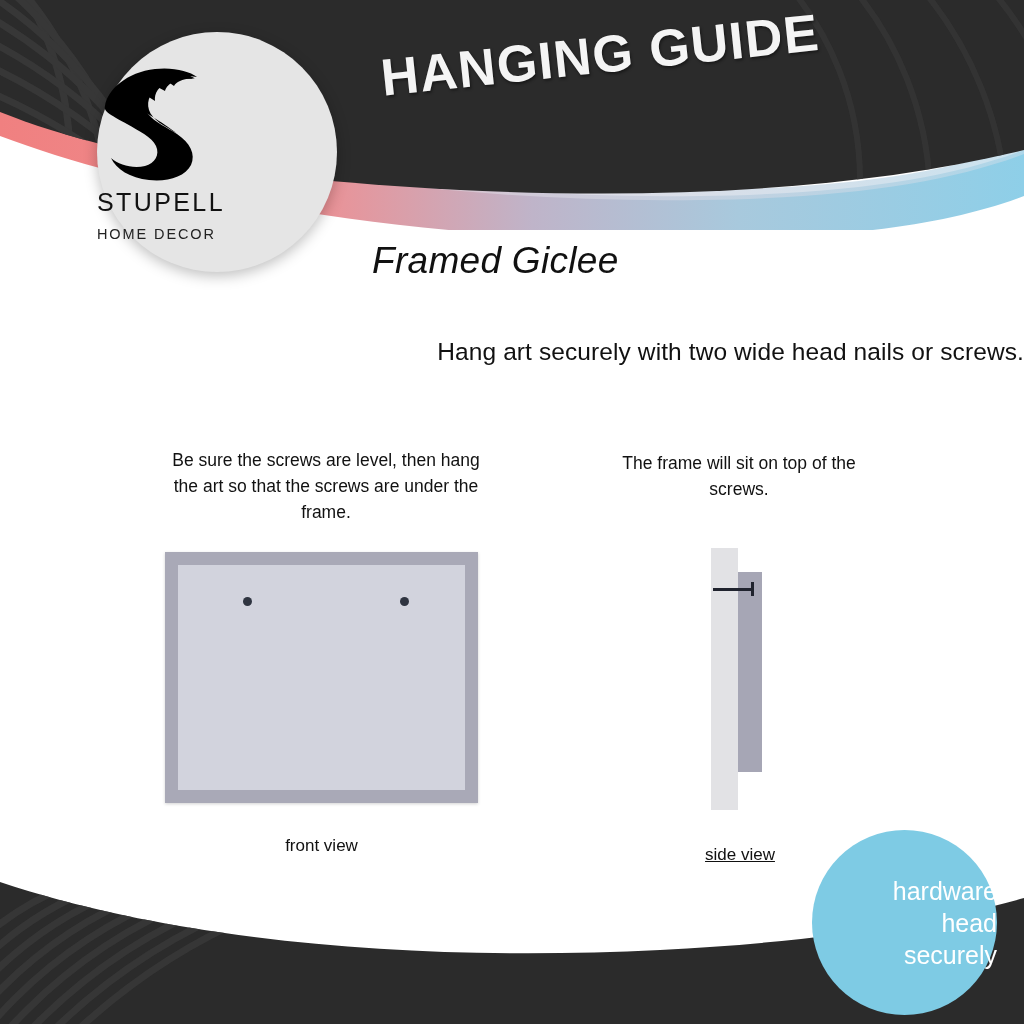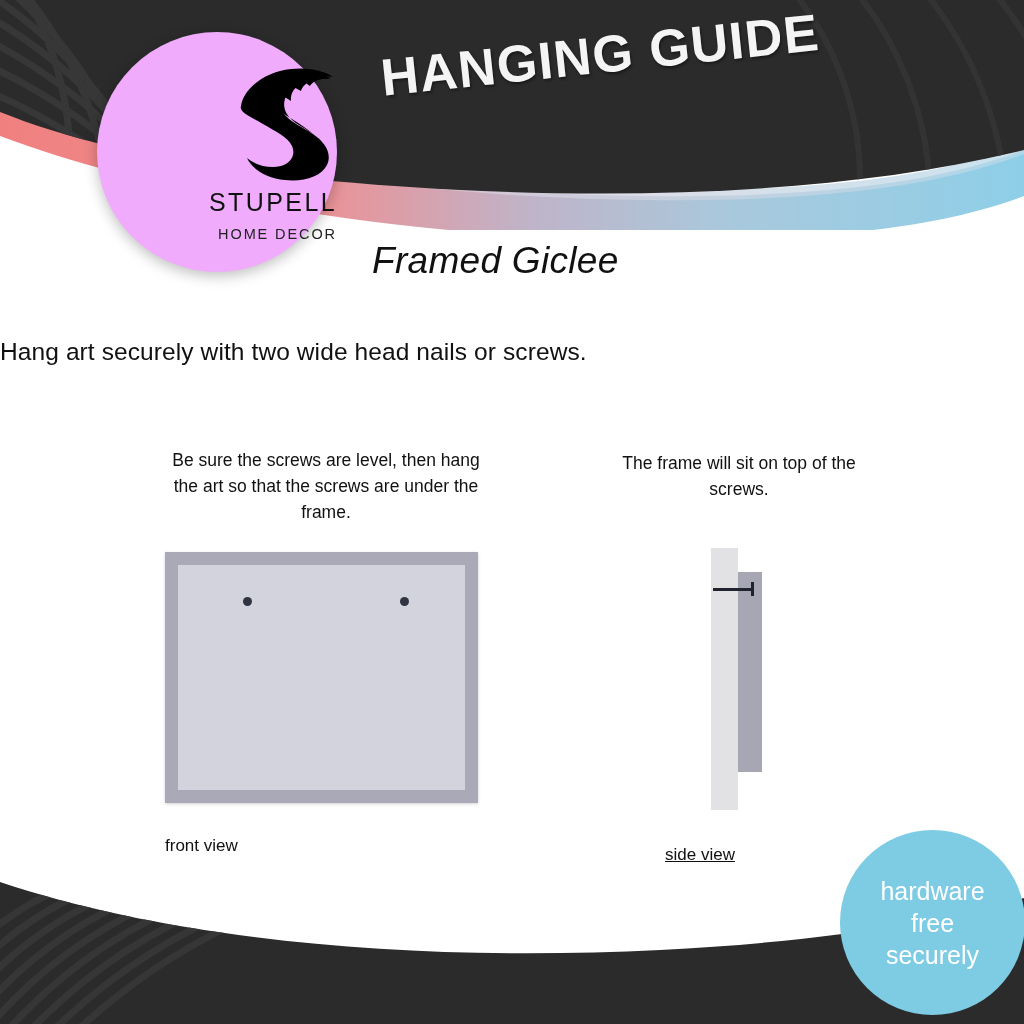--- a/index.html
+++ b/index.html
@@ -40,25 +40,25 @@
   }
 
   
   .logo-badge {
     position: absolute;
     left: 97px;
     top: 32px;
     width: 240px;
     height: 240px;
     border-radius: 50%;
-    background: #f0abfc;
+    background: #e5e5e5;
     box-shadow: 0 4px 14px rgba(0,0,0,0.25);
     display: flex;
     flex-direction: column;
-    align-items: flex-end;
+    align-items: flex-start;
     justify-content: flex-start;
     padding-top: 28px;
     box-sizing: border-box;
     z-index: 6;
   }
   .logo-mark { width: 104px; height: 122px; }
   .logo-word {
     font-size: 25px;
     letter-spacing: 2.4px;
     color: #111111;
@@ -101,21 +101,21 @@
     z-index: 4;
     font-style: italic;
   }
 
   
   .main-instruction {
     position: absolute;
     left: 0;
     top: 338px;
     width: 1024px;
-    text-align: left;
+    text-align: right;
     font-size: 24.5px;
     color: #111111;
     font-weight: 400;
     letter-spacing: 0.1px;
     z-index: 4;
   }
 
   
   .caption {
     position: absolute;
@@ -197,37 +197,38 @@
     width: 3px;
     height: 14px;
     background: #20232e;
   }
 
   
   .view-label {
     position: absolute;
     font-size: 17px;
     color: #111111;
+    text-align: center;
     z-index: 4;
   }
   .label-front { left: 165px; top: 836px; width: 313px; }
   .label-side  { left: 665px; top: 845px; width: 150px; text-decoration: underline; }
 
   
   .blue-badge {
     position: absolute;
-    left: 840px;
+    left: 812px;
     top: 830px;
     width: 185px;
     height: 185px;
     border-radius: 50%;
     background: #7ecbe4;
     display: flex;
     flex-direction: column;
-    align-items: center;
+    align-items: flex-end;
     justify-content: center;
     color: #ffffff;
     font-size: 25px;
     line-height: 32px;
     text-align: center;
     z-index: 8;
   }
 </style>
 </head>
 <body>
@@ -338,17 +339,17 @@
           <path d="M-120,540 a540,540 0 0 1 540,-540"></path>
           <path d="M-120,580 a580,580 0 0 1 580,-580"></path>
           <path d="M-120,620 a620,620 0 0 1 620,-620"></path>
         </g>
       </g>
     </svg>
   </div>
 
   <div class="blue-badge">
     <span>hardware</span>
-    <span>free</span>
+    <span>head</span>
     <span>securely</span>
   </div>
 
 </div>
 
 </body></html>

